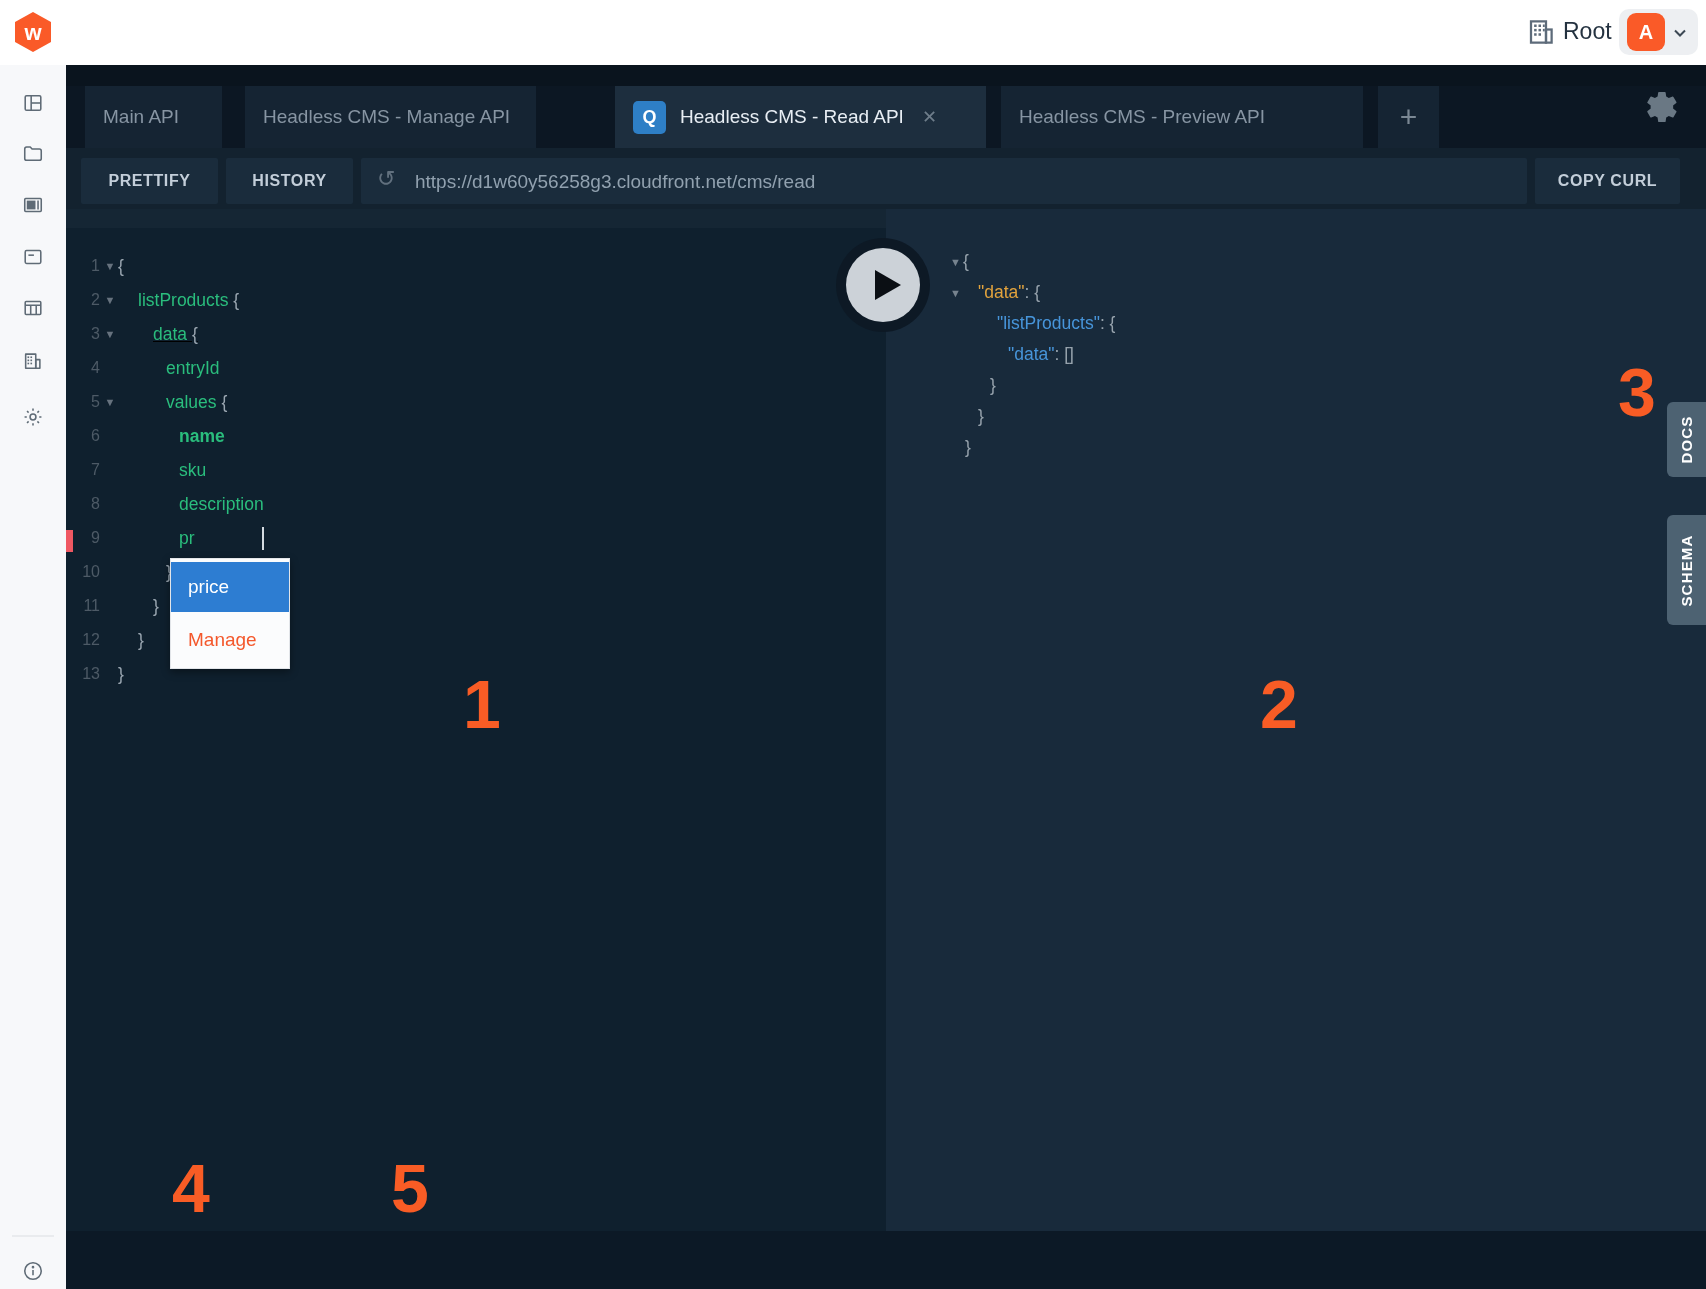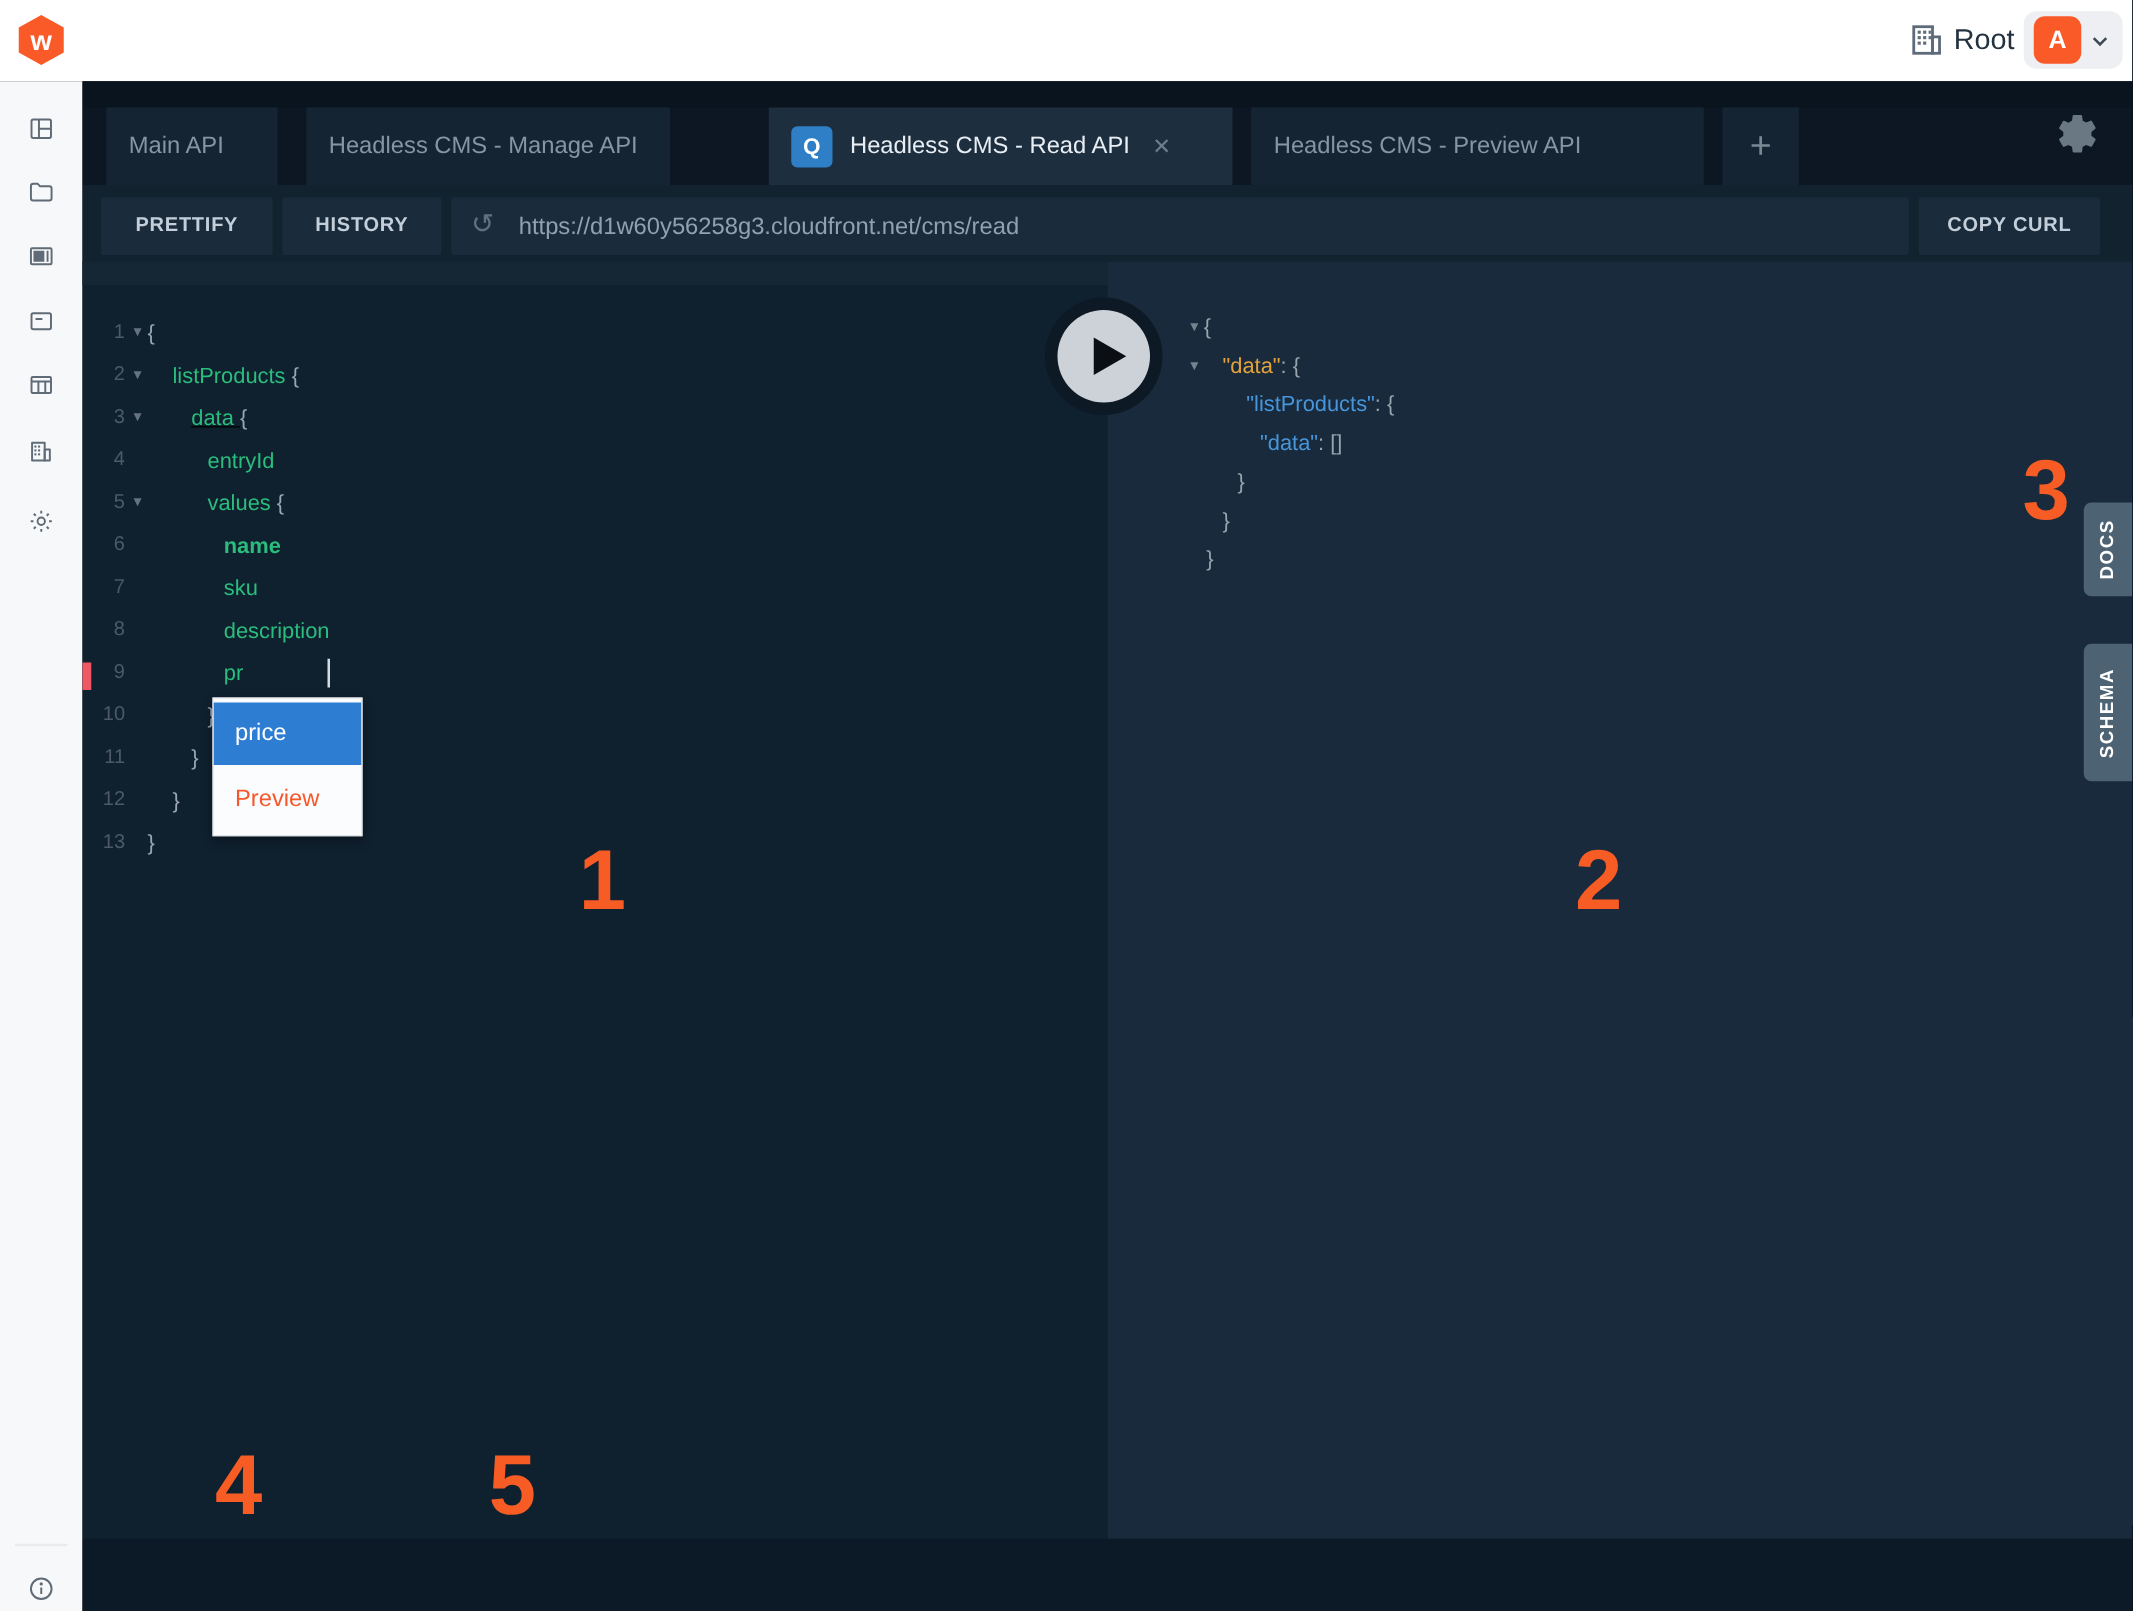--- a/index.html
+++ b/index.html
@@ -293,21 +293,21 @@
         <span class="code" style="left: 72px;"><span class="tok-p">}</span></span>
       </div>
       <div class="eline" style="top: 448px; width: 820px;">
         <span class="num">13</span>
         <span class="code" style="left: 52px;"><span class="tok-p">}</span></span>
       </div>
     </div>
 
   <div class="dropdown" id="dropdown">
       <div class="dd-item sel">price</div>
-      <div class="dd-item alt">Preview</div>
+      <div class="dd-item alt">Manage</div>
     </div>
 
   <div class="resp-pane" id="response">
       <div class="rrow" style="top: 37px; width: 820px;"><span class="rarrow">▼</span><span class="rtxt" style="left: 77px;"><span class="seg-p">{</span></span></div>
       <div class="rrow" style="top: 68px; width: 820px;"><span class="rarrow">▼</span><span class="rtxt" style="left: 92px;"><span class="seg-o">"data"</span><span class="seg-p">: {</span></span></div>
       <div class="rrow" style="top: 99px; width: 820px;"><span class="rtxt" style="left: 111px;"><span class="seg-b">"listProducts"</span><span class="seg-p">: {</span></span></div>
       <div class="rrow" style="top: 130px; width: 820px;"><span class="rtxt" style="left: 122px;"><span class="seg-b">"data"</span><span class="seg-p">: []</span></span></div>
       <div class="rrow" style="top: 161px; width: 820px;"><span class="rtxt" style="left: 104px;"><span class="seg-p">}</span></span></div>
       <div class="rrow" style="top: 192px; width: 820px;"><span class="rtxt" style="left: 92px;"><span class="seg-p">}</span></span></div>
       <div class="rrow" style="top: 223px; width: 820px;"><span class="rtxt" style="left: 79px;"><span class="seg-p">}</span></span></div>

